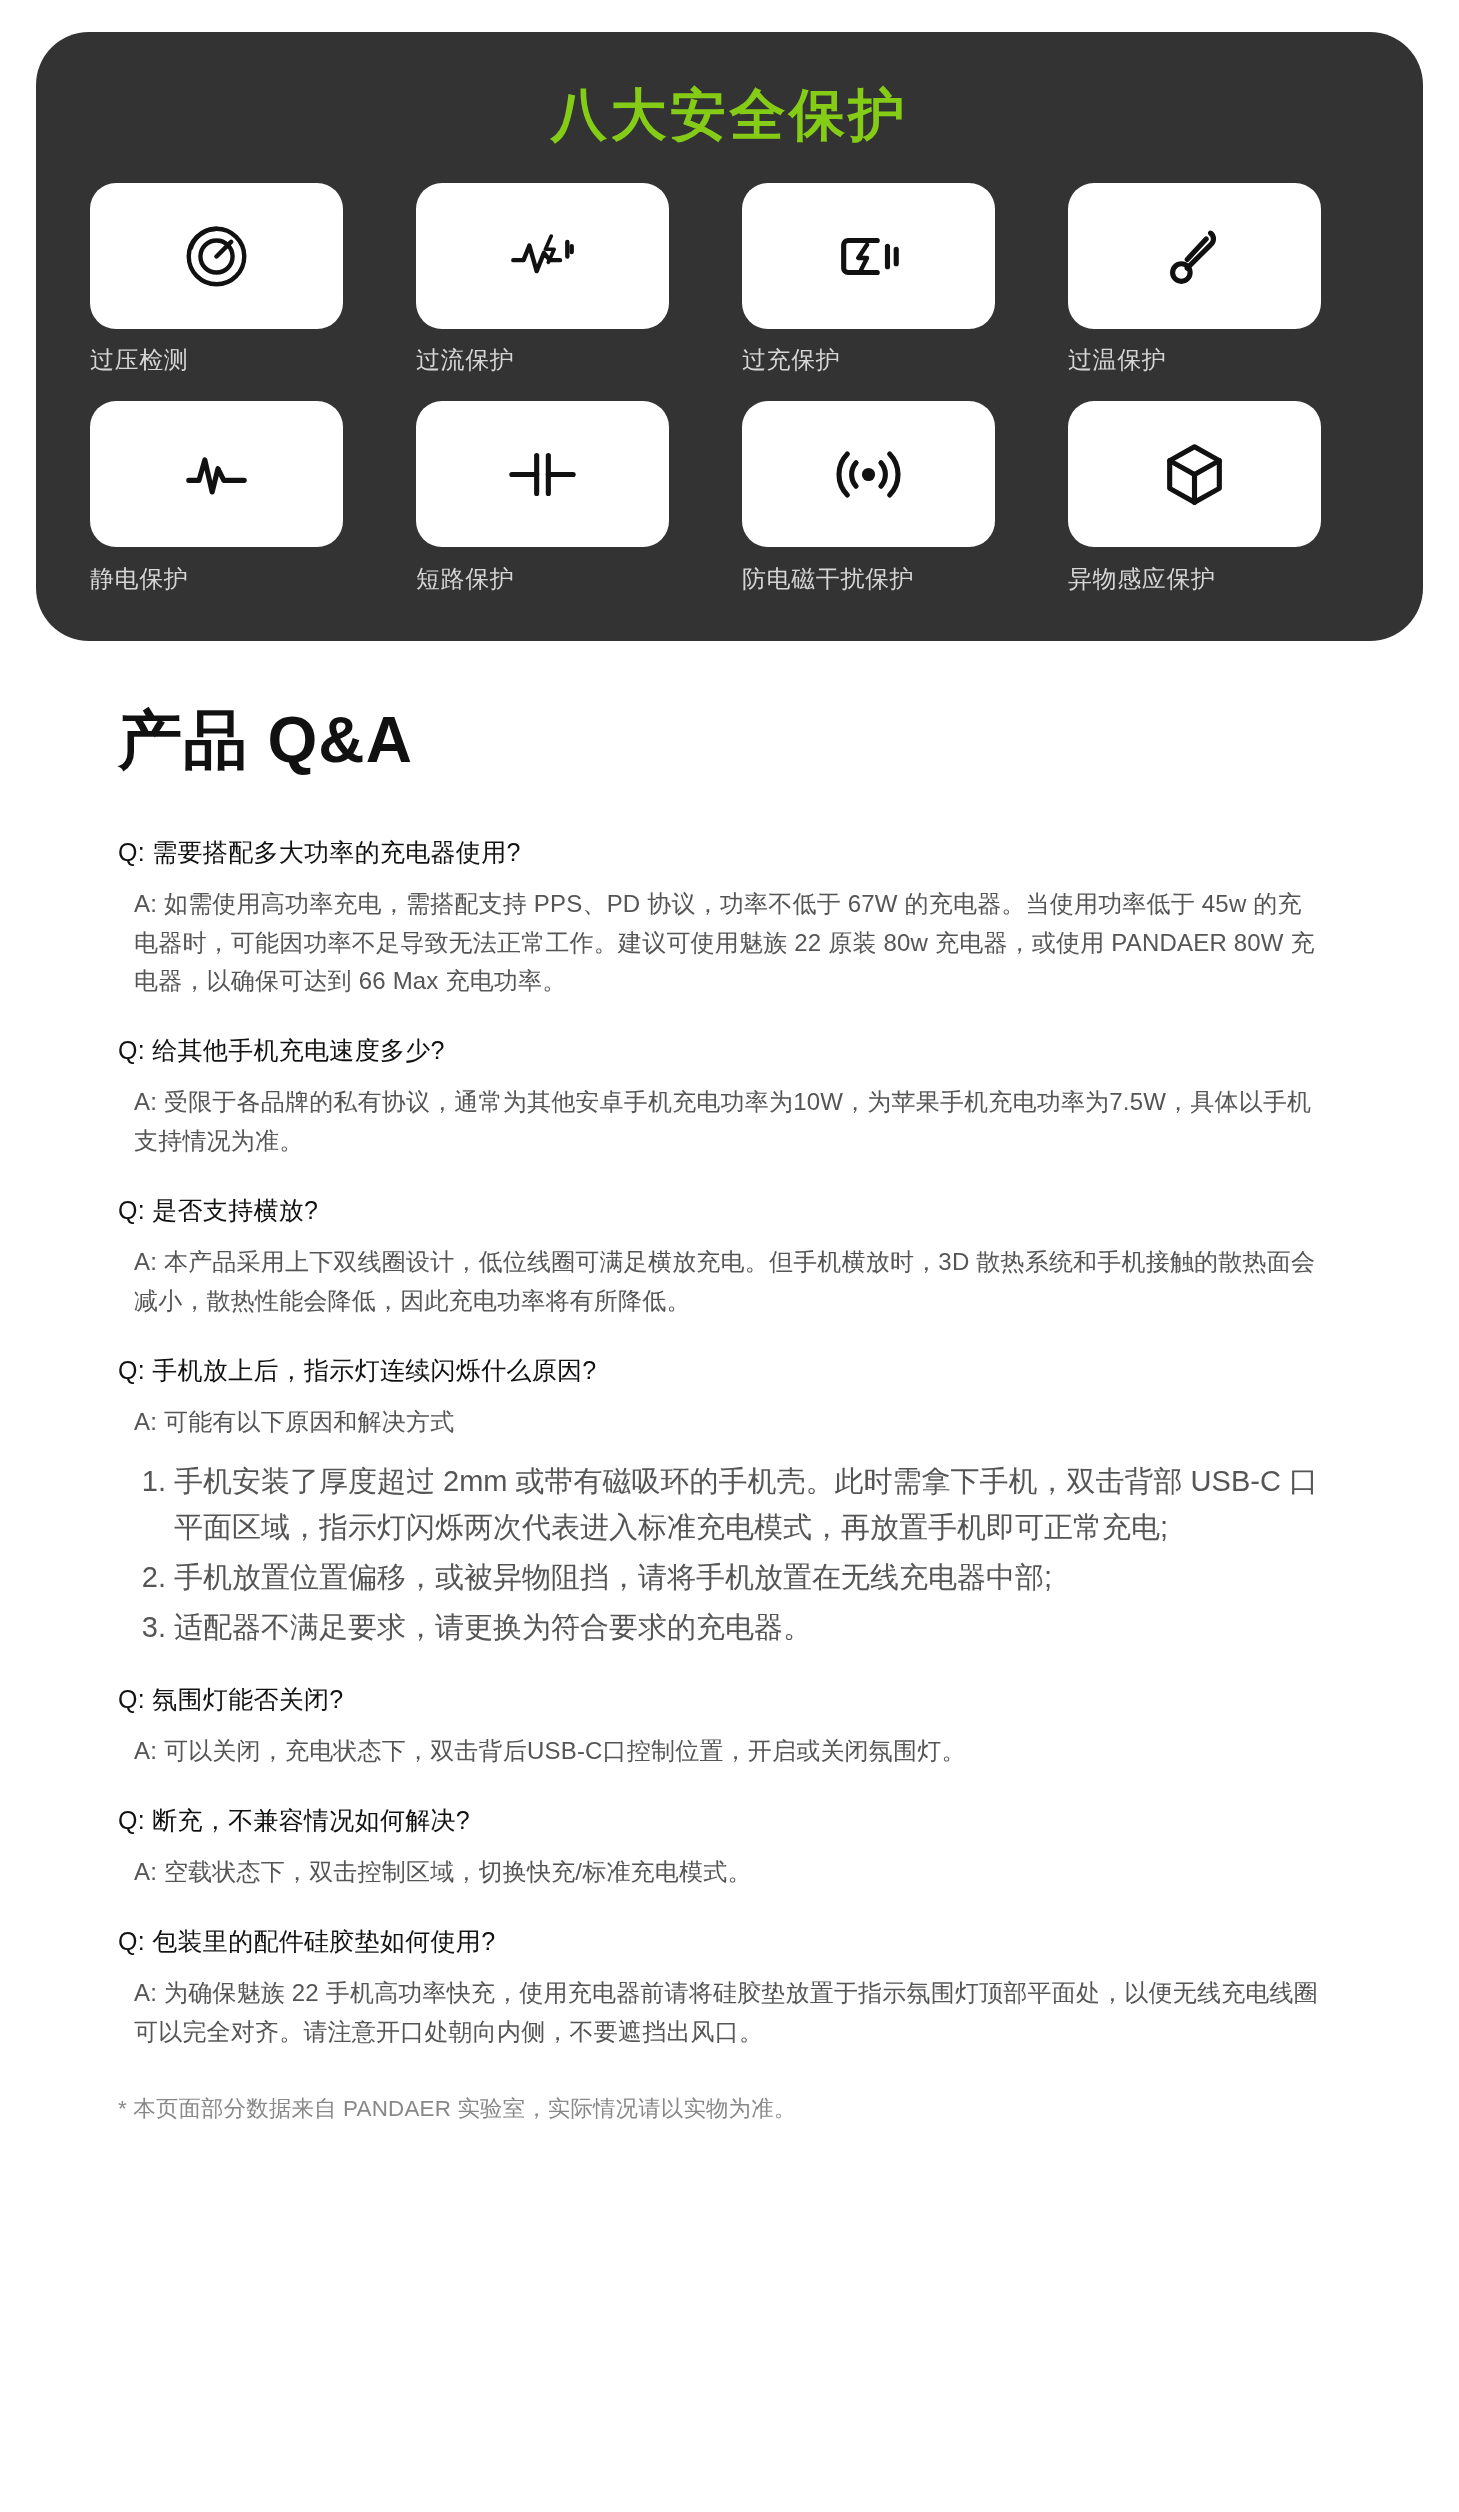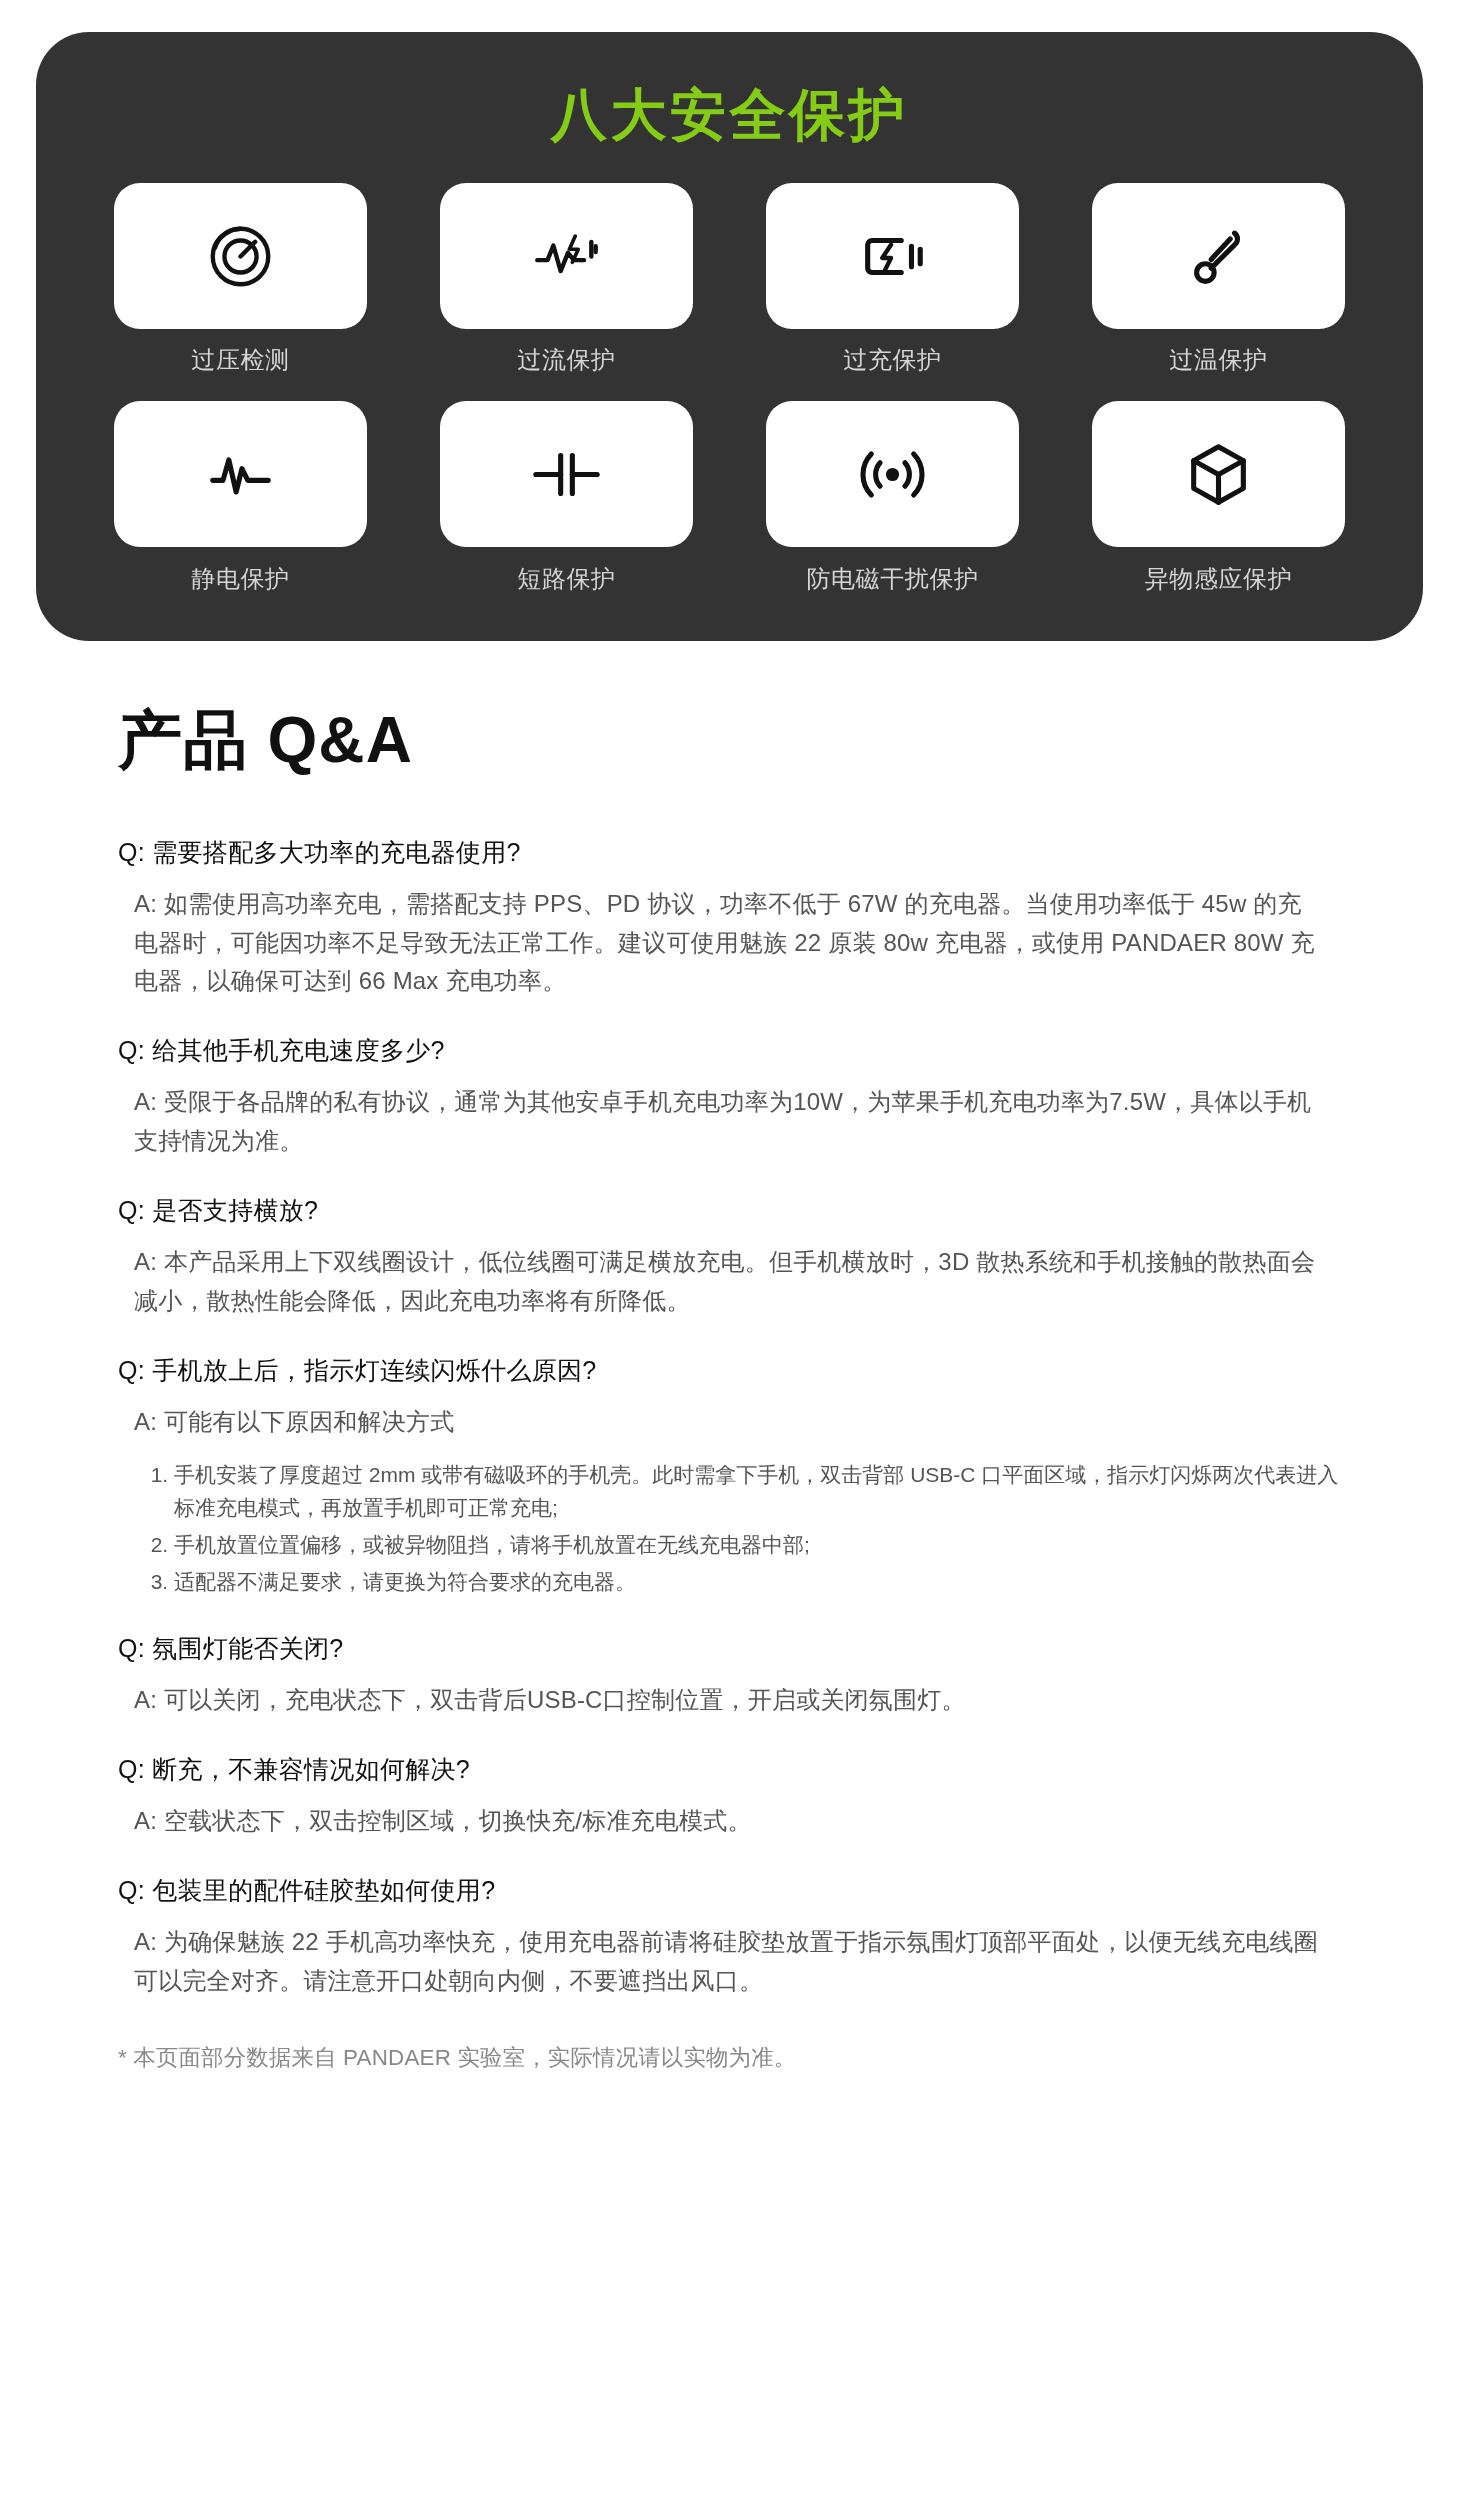--- a/index.html
+++ b/index.html
@@ -41,21 +41,21 @@
   }
   .protect-grid {
     display: grid;
     grid-template-columns: repeat(4, 1fr);
     gap: 25px 25px;
     padding: 0 19px;
   }
   .protect-cell {
     display: flex;
     flex-direction: column;
-    align-items: center;
+    align-items: flex-start;
   }
   .protect-icon-box {
     width: 100%;
     max-width: 253px;
     height: 146px;
     background: #ffffff;
     border-radius: 26px;
     display: flex;
     align-items: center;
     justify-content: center;
@@ -102,21 +102,21 @@
     font-size: 24px;
     color: #555555;
     line-height: 1.62;
     margin: 16px;
     letter-spacing: 0.2px;
   }
   .qa-list {
     margin: 4.7px 0 0 0;
     padding-left: 56px;
     color: #555555;
-    font-size: 21px;
+    font-size: 29px;
     line-height: 1.6;
   }
   .qa-list li {
     margin-bottom: 3.5px;
   }
   .footnote {
     font-size: 22.4px;
     color: #888888;
     margin: 41px 0 0 0;
     letter-spacing: 0.2px;

